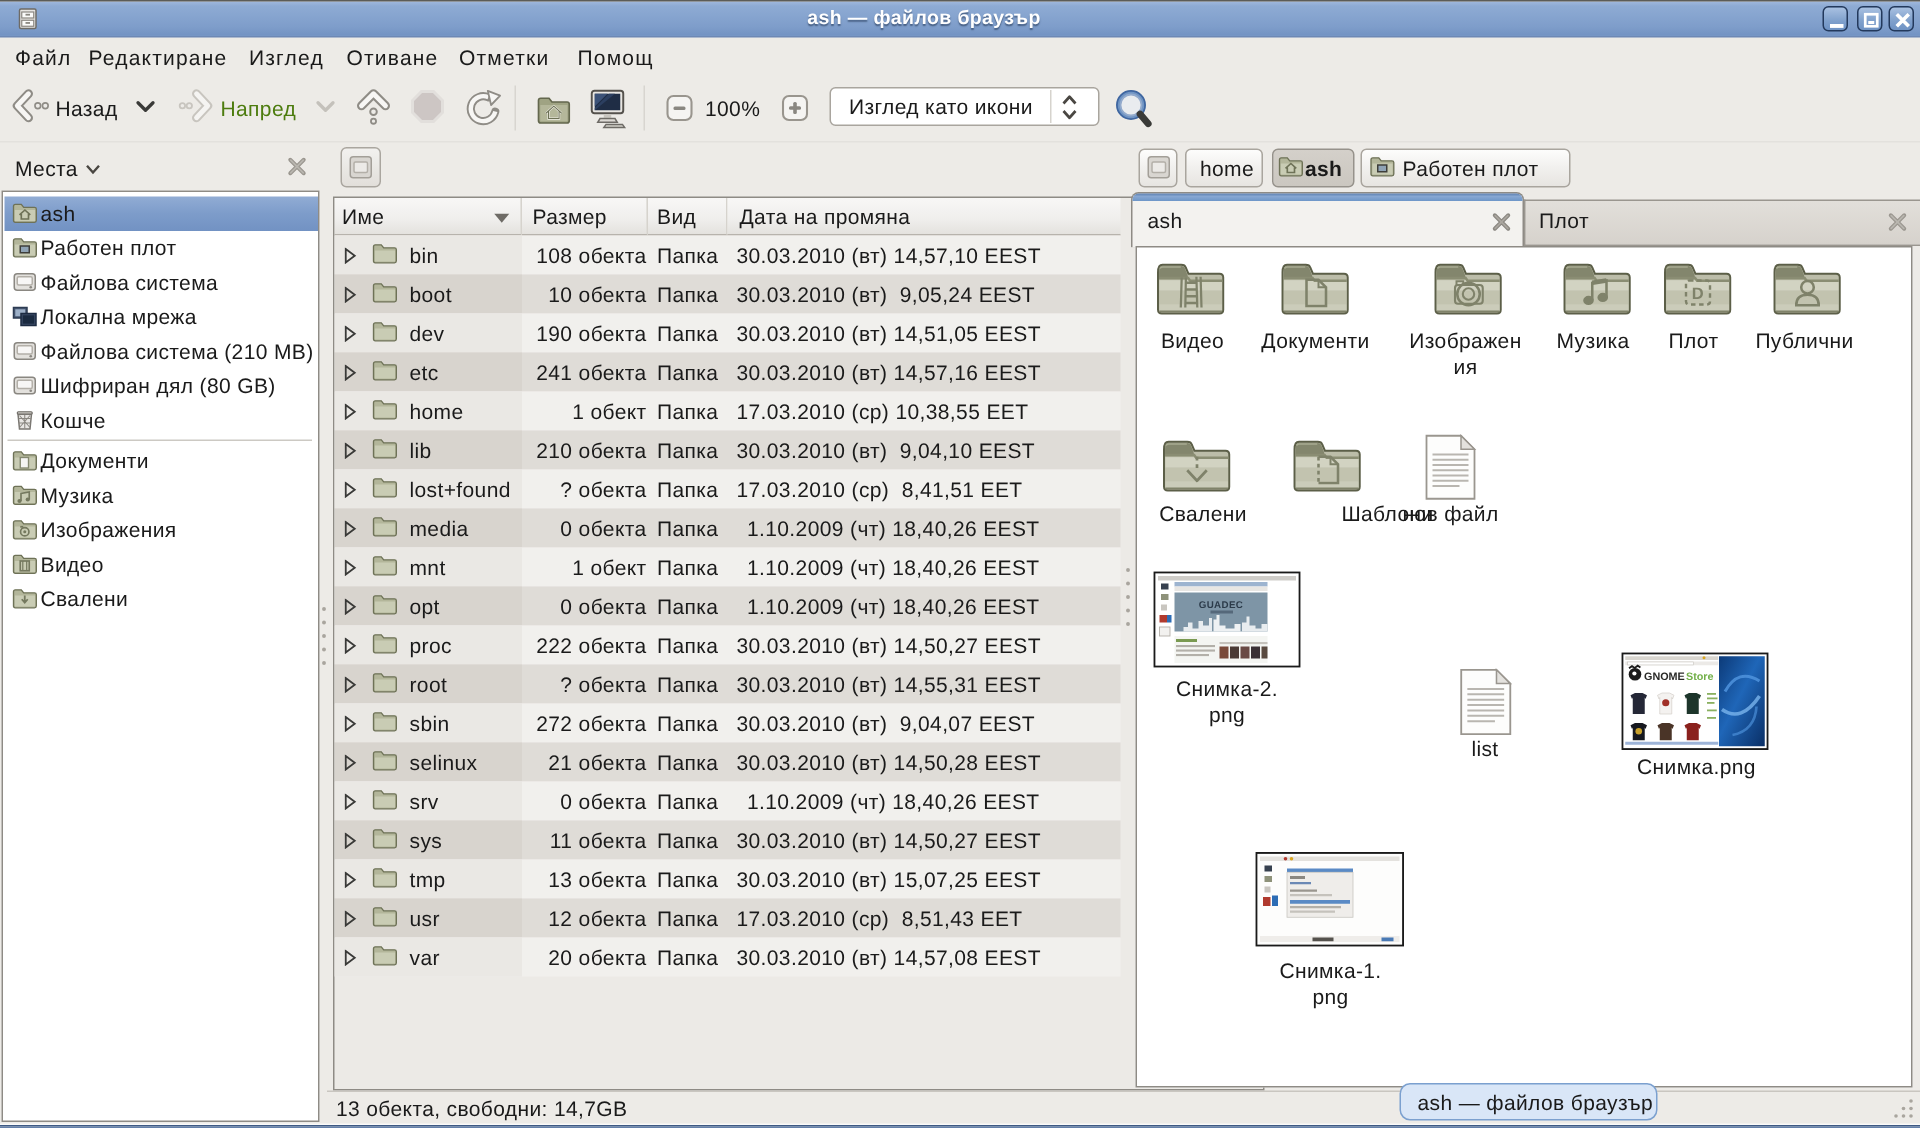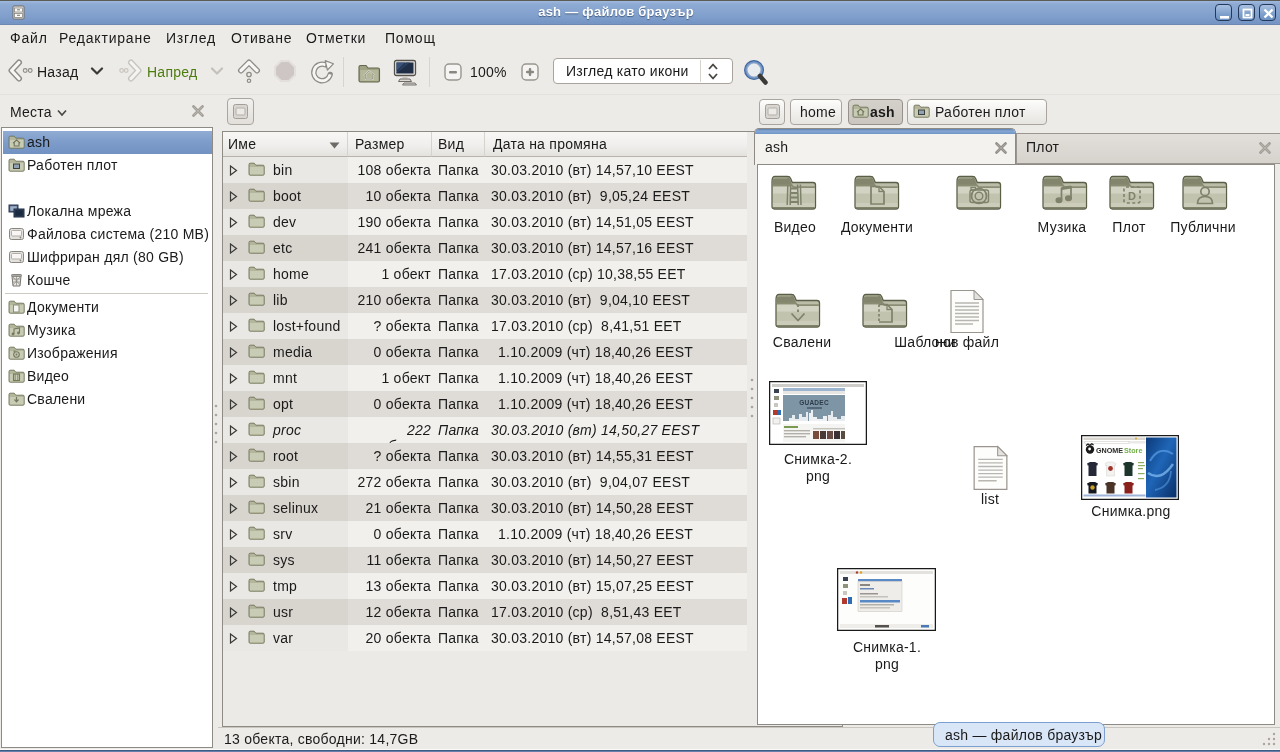--- a/index.html
+++ b/index.html
@@ -204,20 +204,28 @@
     </div>
 <div class="siderow abs" style="top:27px;">
       <svg width="17" height="16" viewBox="0 0 17 16">
         <path d="M1 3.5 Q1 2.2 2.2 2.2 L6.2 2.2 L7.8 4.2 L15 4.2 Q16.2 4.2 16.2 5.4 L16.2 13 Q16.2 14.2 15 14.2 L2.2 14.2 Q1 14.2 1 13 Z" fill="#b3b69a" stroke="#6e7257" stroke-width="0.9"></path>
         <path d="M1.9 6 L15.4 6 L15.4 13.4 L1.9 13.4 Z" fill="#c9ccb4"></path>
         <rect x="5" y="6.5" width="7" height="5.5" fill="#3e3e3a"></rect>
         <rect x="6" y="7.5" width="5" height="3.5" fill="#8fa3b5"></rect>
       </svg>
       <span class="lbl">Работен плот</span>
     </div>
+<div class="siderow abs" style="top:50px;">
+      <svg width="17" height="16" viewBox="0 0 17 16">
+        <rect x="1.5" y="2.5" width="14" height="11" rx="2" fill="#e3e1dd" stroke="#8a8781"></rect>
+        <rect x="3.5" y="4.5" width="10" height="5.5" rx="1" fill="#f7f6f5" stroke="#b3afa8"></rect>
+        <circle cx="12.5" cy="11.5" r="0.9" fill="#8a8781"></circle>
+      </svg>
+      <span class="lbl">Файлова система</span>
+    </div>
 <div class="siderow abs" style="top:73px;">
       <svg width="17" height="16" viewBox="0 0 17 16">
         <rect x="1" y="2" width="9" height="7" fill="#4a5a74" stroke="#2c3b52"></rect>
         <rect x="2.2" y="3.2" width="6.6" height="4.6" fill="#9db0c8"></rect>
         <rect x="6" y="6" width="10" height="8" fill="#3a4a64" stroke="#1c2b42"></rect>
         <rect x="7.2" y="7.2" width="7.6" height="5.6" fill="#1a2a40"></rect>
       </svg>
       <span class="lbl">Локална мрежа</span>
     </div>
 <div class="siderow abs" style="top:96px;">
@@ -438,21 +446,21 @@
         </svg>
         <span class="ficon"><svg width="17" height="16" viewBox="0 0 17 16">
             <path d="M1 3.5 Q1 2.2 2.2 2.2 L6.2 2.2 L7.8 4.2 L15 4.2 Q16.2 4.2 16.2 5.4 L16.2 13 Q16.2 14.2 15 14.2 L2.2 14.2 Q1 14.2 1 13 Z" fill="#b3b69a" stroke="#6e7257" stroke-width="0.9"></path>
             <path d="M1.9 6 L15.4 6 L15.4 13.4 L1.9 13.4 Z" fill="#c9ccb4"></path>
           </svg></span>
         <span class="rowname">opt</span>
         <span class="rowsize">0 обекта</span>
         <span class="rowkind">Папка</span>
         <span class="rowdate" style="left:275px">1.10.2009 (чт) 18,40,26 EEST</span>
       </div>
-<div class="row rl abs" style="top:285px;font-style:italic;">
+<div class="row rl abs" style="top:285px;">
         <div class="c1"></div>
         <svg class="expander" style="left:6px;top:8px;position:absolute" width="9" height="11" viewBox="0 0 9 11">
           <path d="M1.5 1 L7.5 5.5 L1.5 10 Z" fill="none" stroke="#3a3a38" stroke-width="1.2"></path>
         </svg>
         <span class="ficon"><svg width="17" height="16" viewBox="0 0 17 16">
             <path d="M1 3.5 Q1 2.2 2.2 2.2 L6.2 2.2 L7.8 4.2 L15 4.2 Q16.2 4.2 16.2 5.4 L16.2 13 Q16.2 14.2 15 14.2 L2.2 14.2 Q1 14.2 1 13 Z" fill="#b3b69a" stroke="#6e7257" stroke-width="0.9"></path>
             <path d="M1.9 6 L15.4 6 L15.4 13.4 L1.9 13.4 Z" fill="#c9ccb4"></path>
           </svg></span>
         <span class="rowname">proc</span>
         <span class="rowsize">222 обекта</span>
@@ -659,20 +667,21 @@
         <path d="M2.7 13.2 L2.7 9.2 Q2.7 5.3 5.2 5.3 L17.4 5.3 Q19.4 5.3 19.9 6.9 L21.6 11.2 L22.1 13.2 Z" fill="#83866d"></path>
         <path d="M3.4 7 Q3.8 6 5.2 6 L17.2 6" stroke="#a8ab91" stroke-width="1.1" fill="none"></path>
         <path d="M2.7 13.4 L22.1 13.4 L23.4 15.2 L44.9 15.2" stroke="#8a8d73" stroke-width="1.7" fill="none"></path>
         <g stroke="#7f826a" fill="none" stroke-width="1.7">
           <circle cx="24" cy="24" r="7.5"></circle>
           <circle cx="24" cy="24" r="3.8" stroke-width="1.4"></circle>
           <rect x="16" y="15.5" width="4.5" height="2.5" stroke-width="1.3"></rect>
           <rect x="15" y="18" width="18.5" height="12.5" rx="2" stroke-width="1.4"></rect>
         </g>
       </svg></span>
+<div class="ilabel" style="left:160px;top:55px;width:120px;">Изображен<br>ия</div>
 <span class="abs" style="left:284px;top:8px"><svg width="48" height="41" viewBox="0 0 48 41">
         <defs></defs>
         <path d="M2 9.5 Q2 4.5 5 4.5 L17.5 4.5 Q20 4.5 20.5 6.3 L22.3 10.5 L43 10.5 Q45.5 10.5 45.5 13 L45.5 34.5 Q45.5 37 43 37 L4.5 37 Q2 37 2 34.5 Z" fill="#bcbda9" stroke="#5c5f48" stroke-width="1.3"></path>
         <rect x="2.9" y="14.8" width="41.8" height="7" fill="#d2d3c2"></rect>
         <rect x="2.9" y="21.8" width="41.8" height="9" fill="#c2c3af"></rect>
         <rect x="2.9" y="30.8" width="41.8" height="4.5" fill="#cbccba"></rect>
         <rect x="2.9" y="35" width="41.8" height="1.2" fill="#80836a"></rect>
         <path d="M2.7 13.2 L2.7 9.2 Q2.7 5.3 5.2 5.3 L17.4 5.3 Q19.4 5.3 19.9 6.9 L21.6 11.2 L22.1 13.2 Z" fill="#83866d"></path>
         <path d="M3.4 7 Q3.8 6 5.2 6 L17.2 6" stroke="#a8ab91" stroke-width="1.1" fill="none"></path>
         <path d="M2.7 13.4 L22.1 13.4 L23.4 15.2 L44.9 15.2" stroke="#8a8d73" stroke-width="1.7" fill="none"></path>

